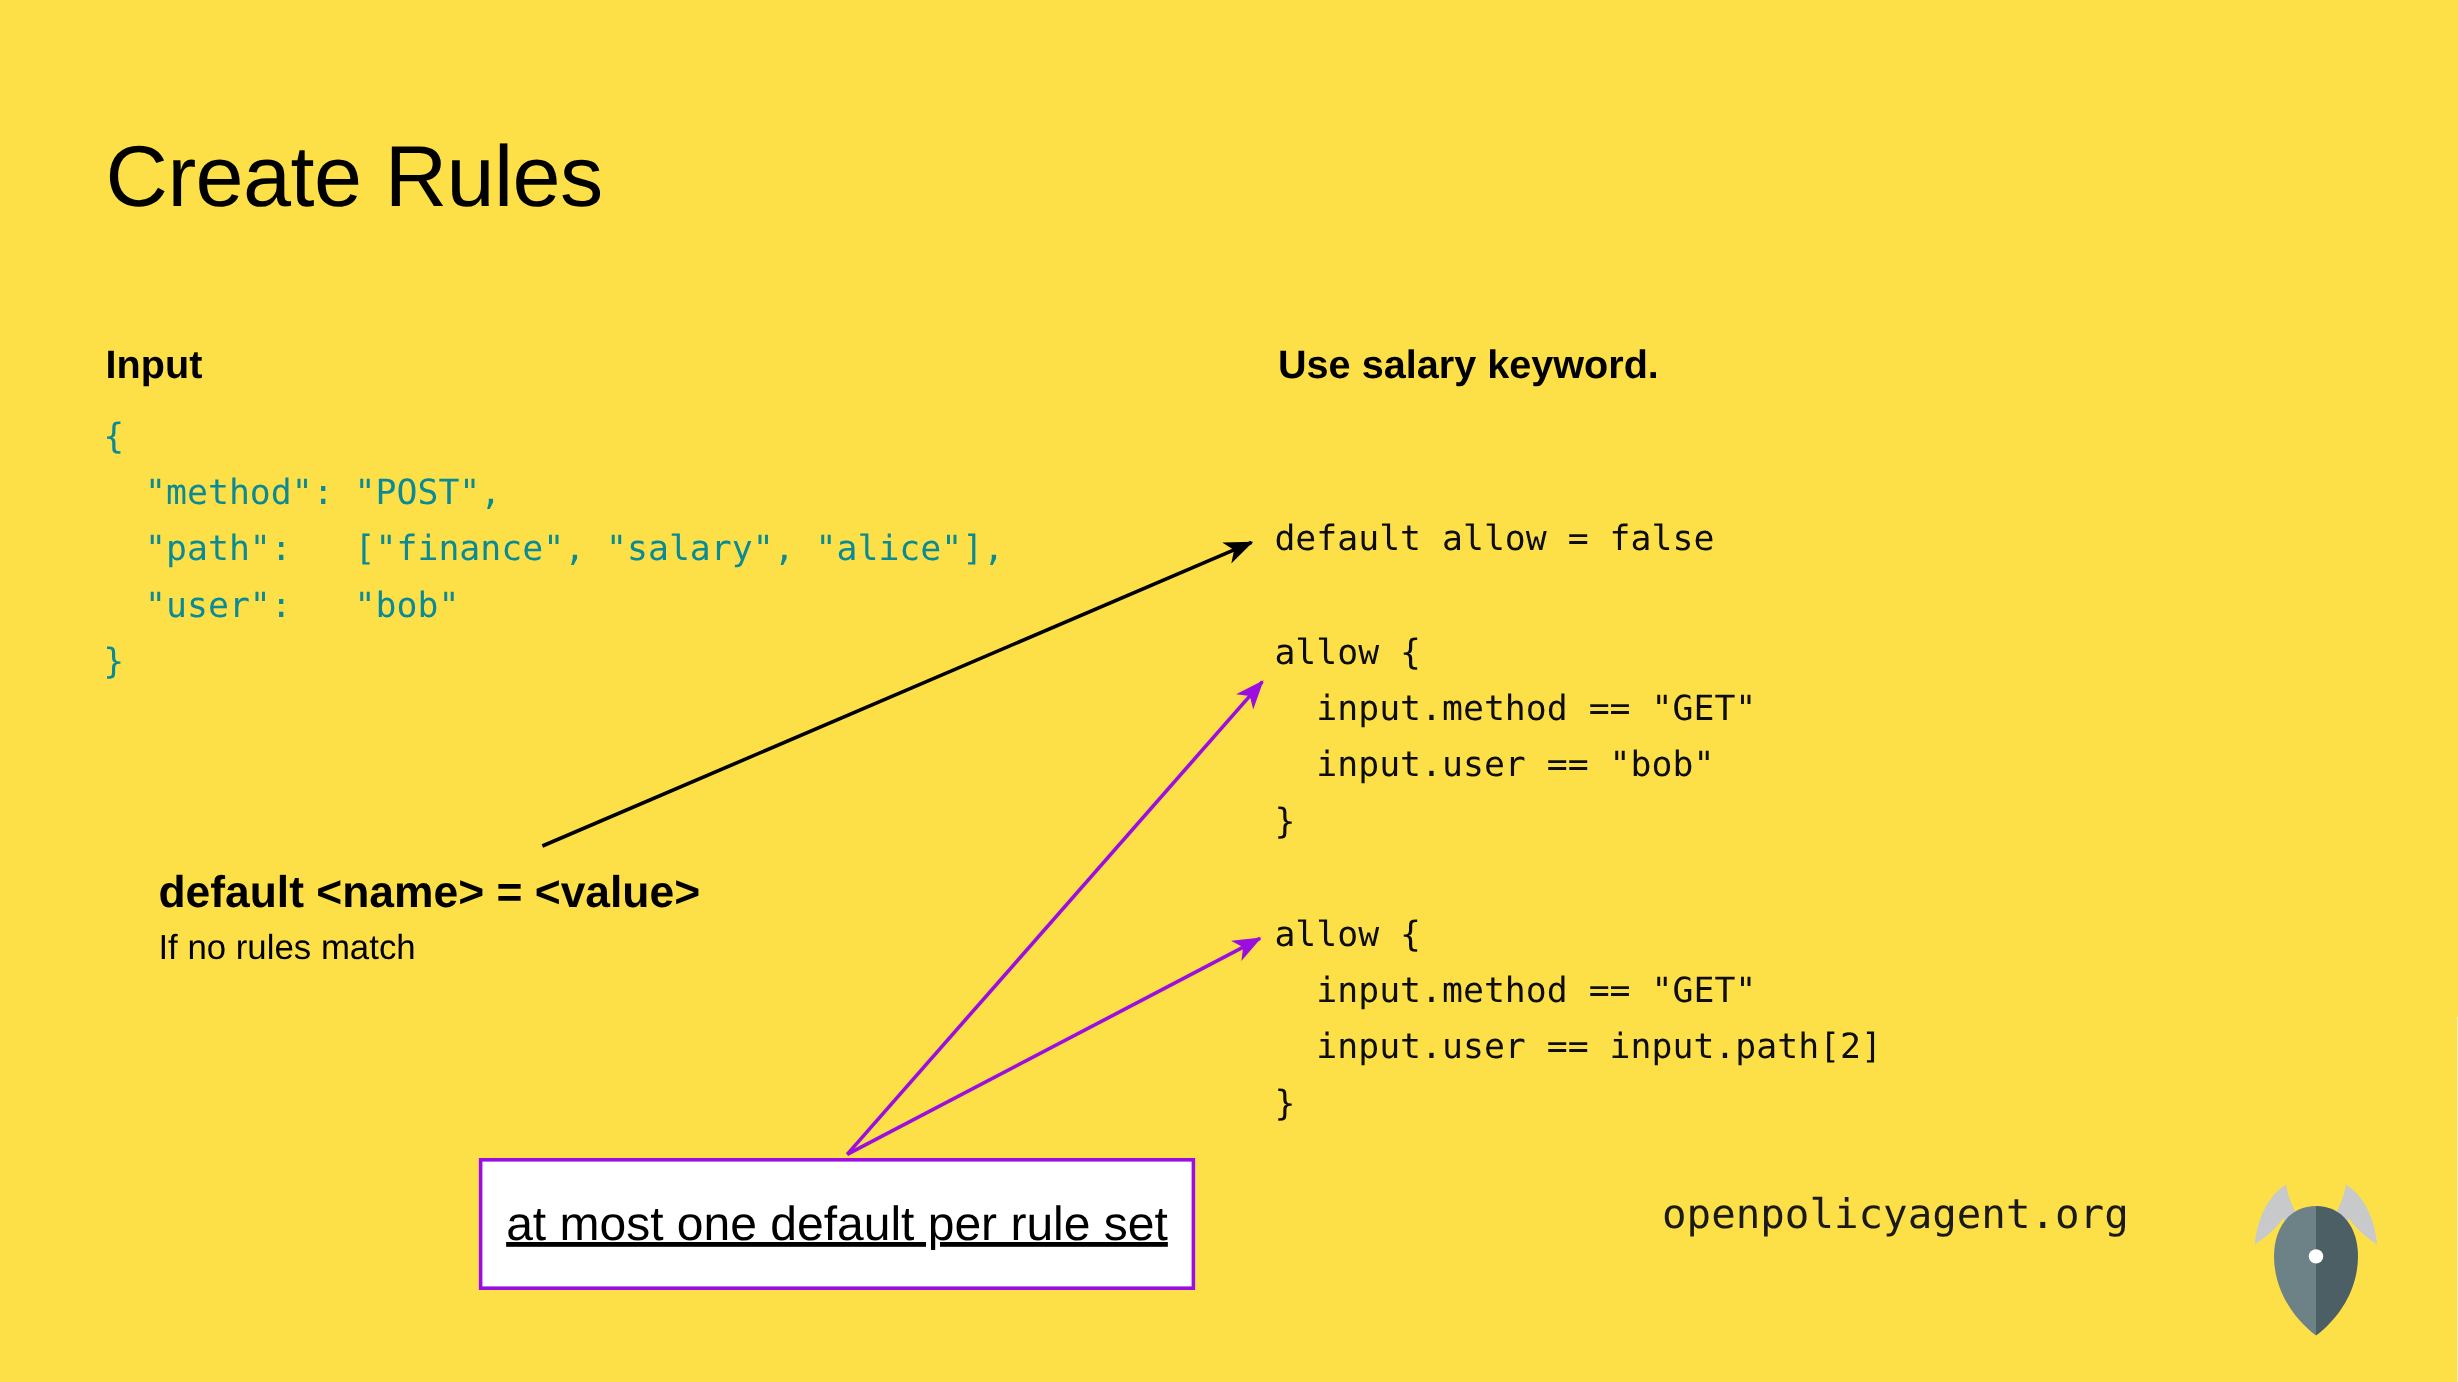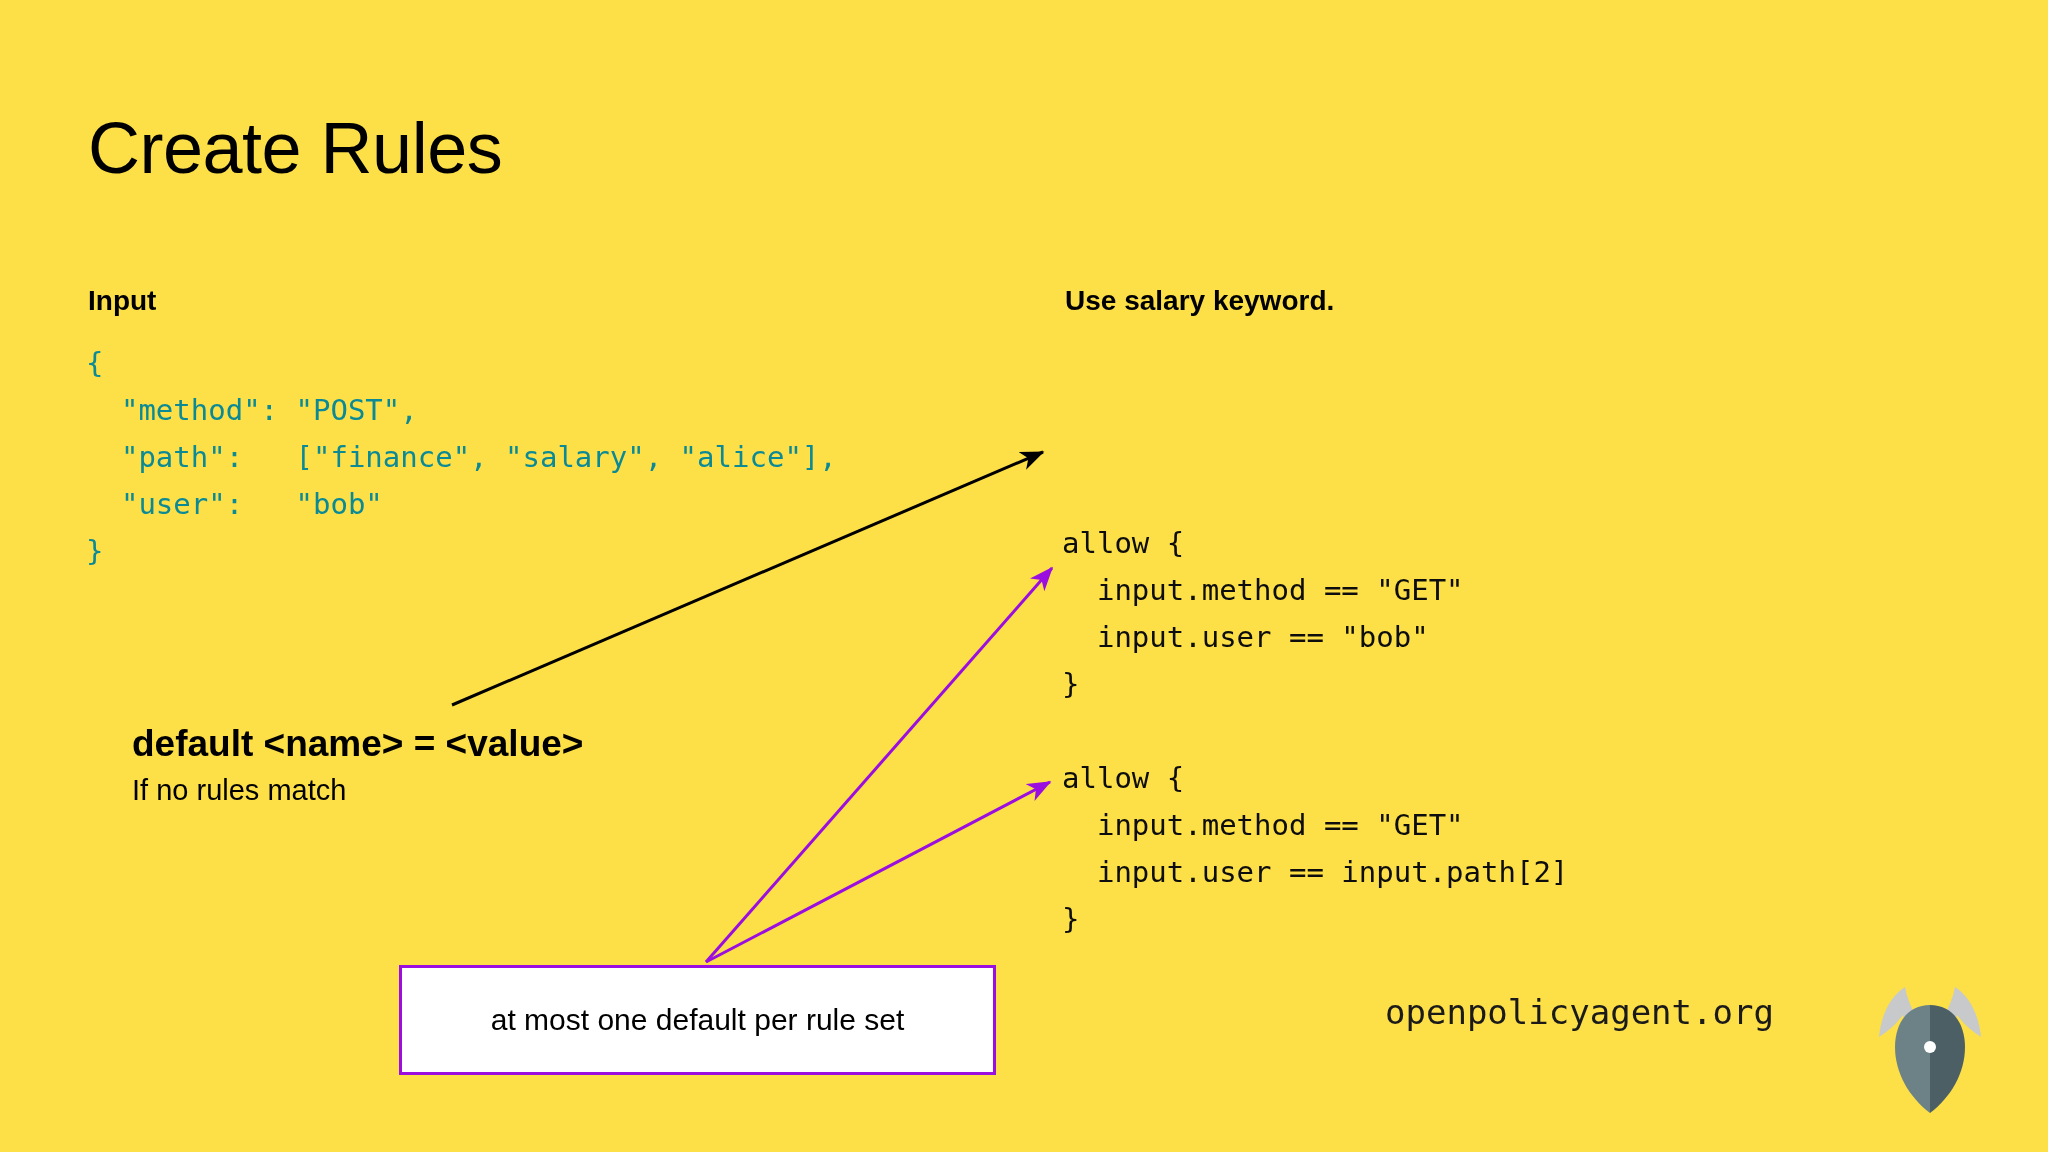--- a/index.html
+++ b/index.html
@@ -34,21 +34,21 @@
     font-weight: 400;
     letter-spacing: -0.5px;
     line-height: 1.0;
     color: #000000;
     white-space: nowrap;
   }
 
   
   .section-heading {
     position: absolute;
-    font-size: 28px;
+    font-size: 33px;
     font-weight: bold;
     color: #000000;
     white-space: nowrap;
   }
   #heading-input { left: 88px; top: 285px; }
   #heading-default { left: 1065px; top: 285px; }
 
   
   .code-block {
     position: absolute;
@@ -108,23 +108,24 @@
     top: 965px;
     width: 597px;
     height: 110px;
     border: 3px solid #9b0ee0;
     background: #ffffff;
     display: flex;
     align-items: center;
     justify-content: center;
   }
   #callout-text {
-    font-size: 30px;
-    color: #000000;
-    white-space: nowrap;
+    font-size: 40px;
+    color: #000000;
+    white-space: nowrap;
+    text-decoration: underline;
   }
 
   
   #arrows {
     position: absolute;
     left: 0; top: 0;
     width: 2048px;
     height: 1152px;
     pointer-events: none;
   }
@@ -167,20 +168,21 @@
     <div id="annotation-syntax">default &lt;name&gt; = &lt;value&gt;</div>
     <div class="annotation-line">If no rules match</div>
   </div>
 
   <div id="callout-box">
     <span id="callout-text">at most one default per rule set</span>
   </div>
 
   <div id="heading-default" class="section-heading">Use salary keyword.</div>
 
+  <pre id="rego-default" class="code-block">default allow = false</pre>
 
   <pre id="rego-allow1" class="code-block">allow {
   input.method == "GET"
   input.user == "bob"
 }</pre>
 
   <pre id="rego-allow2" class="code-block">allow {
   input.method == "GET"
   input.user == input.path[2]
 }</pre>

